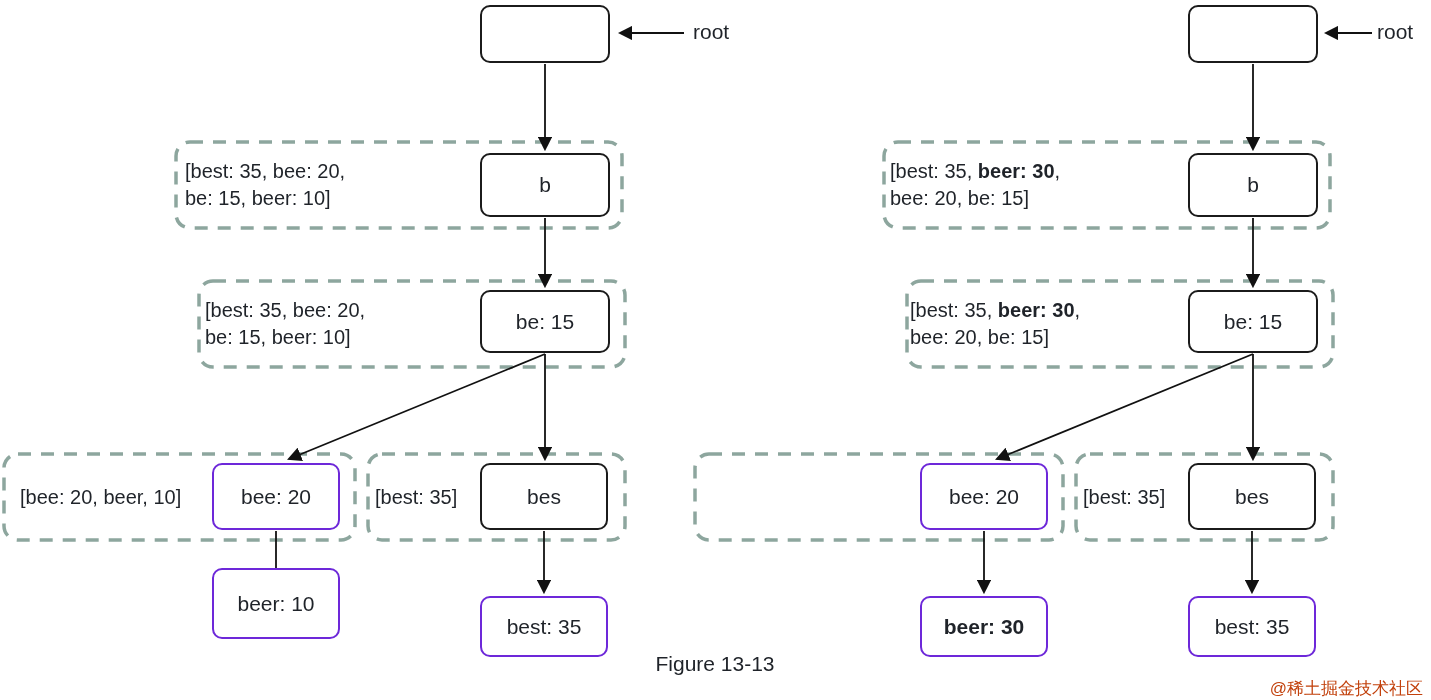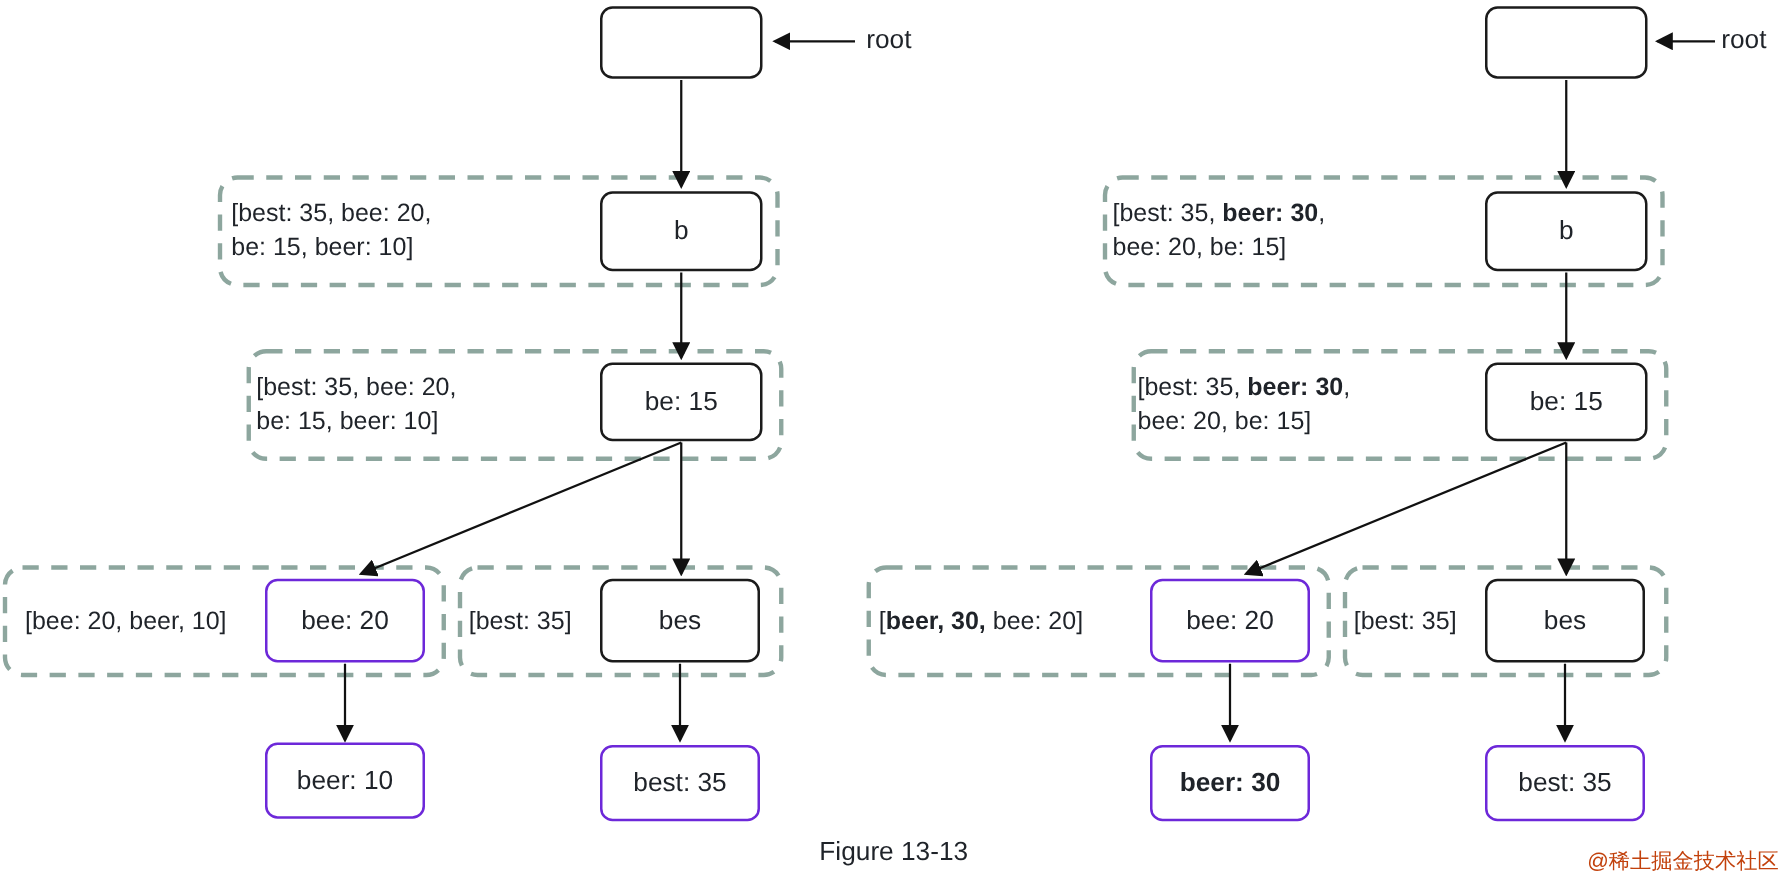--- a/index.html
+++ b/index.html
@@ -42,21 +42,21 @@
     white-space: nowrap;
   }
   .note b { font-weight: bold; }
   .root-label {
     position: absolute;
     z-index: 2;
     font-size: 21px;
   }
   #caption {
     position: absolute;
-    left: 610px; top: 670px; width: 210px;
+    left: 610px; top: 652px; width: 210px;
     text-align: center;
     font-size: 21px;
     z-index: 2;
   }
   #watermark {
     position: absolute;
     right: 8px; top: 677px;
     font-size: 17px;
     color: #c2410c;
     z-index: 2;
@@ -115,40 +115,39 @@
     <div>[best: 35, bee: 20,</div>
     <div>be: 15, beer: 10]</div>
   </div>
 
   <div class="node light" style="left:212px; top:463px; width:128px; height:67px;">bee: 20</div>
   <div class="note" style="left:20px; top:484px; width:200px;">[bee: 20, beer, 10]</div>
 
   <div class="node" style="left:480px; top:463px; width:128px; height:67px;">bes</div>
   <div class="note" style="left:375px; top:484px; width:100px;">[best: 35]</div>
 
-  <div class="node light" style="left:212px; top:594px; width:128px; height:61px;">beer: 10</div>
+  <div class="node light" style="left:212px; top:568px; width:128px; height:71px;">beer: 10</div>
   <div class="node light" style="left:480px; top:596px; width:128px; height:61px;">best: 35</div>
 
   <div class="node" style="left:1188px; top:5px; width:130px; height:58px;"></div>
   <div class="root-label" style="left:1377px; top:20px;">root</div>
 
   <div class="node" style="left:1188px; top:153px; width:130px; height:64px;">b</div>
   <div class="note" style="left:890px; top:158px; width:280px;">
     <div><span>[best: 35, </span><b>beer: 30</b><span>,</span></div>
     <div>bee: 20, be: 15]</div>
   </div>
 
   <div class="node" style="left:1188px; top:290px; width:130px; height:63px;">be: 15</div>
   <div class="note" style="left:910px; top:297px; width:260px;">
     <div><span>[best: 35, </span><b>beer: 30</b><span>,</span></div>
     <div>bee: 20, be: 15]</div>
   </div>
 
   <div class="node light" style="left:920px; top:463px; width:128px; height:67px;">bee: 20</div>
-  <div class="note" style="left:703px; top:484px; width:220px;"><span>[</span><b>beer, 30,</b><span> bee: 20]</span></div>
 
   <div class="node" style="left:1188px; top:463px; width:128px; height:67px;">bes</div>
   <div class="note" style="left:1083px; top:484px; width:100px;">[best: 35]</div>
 
   <div class="node light bold" style="left:920px; top:596px; width:128px; height:61px;">beer: 30</div>
   <div class="node light" style="left:1188px; top:596px; width:128px; height:61px;">best: 35</div>
 
   <div id="caption">Figure 13-13</div>
   <div id="watermark">@稀土掘金技术社区</div>
 

